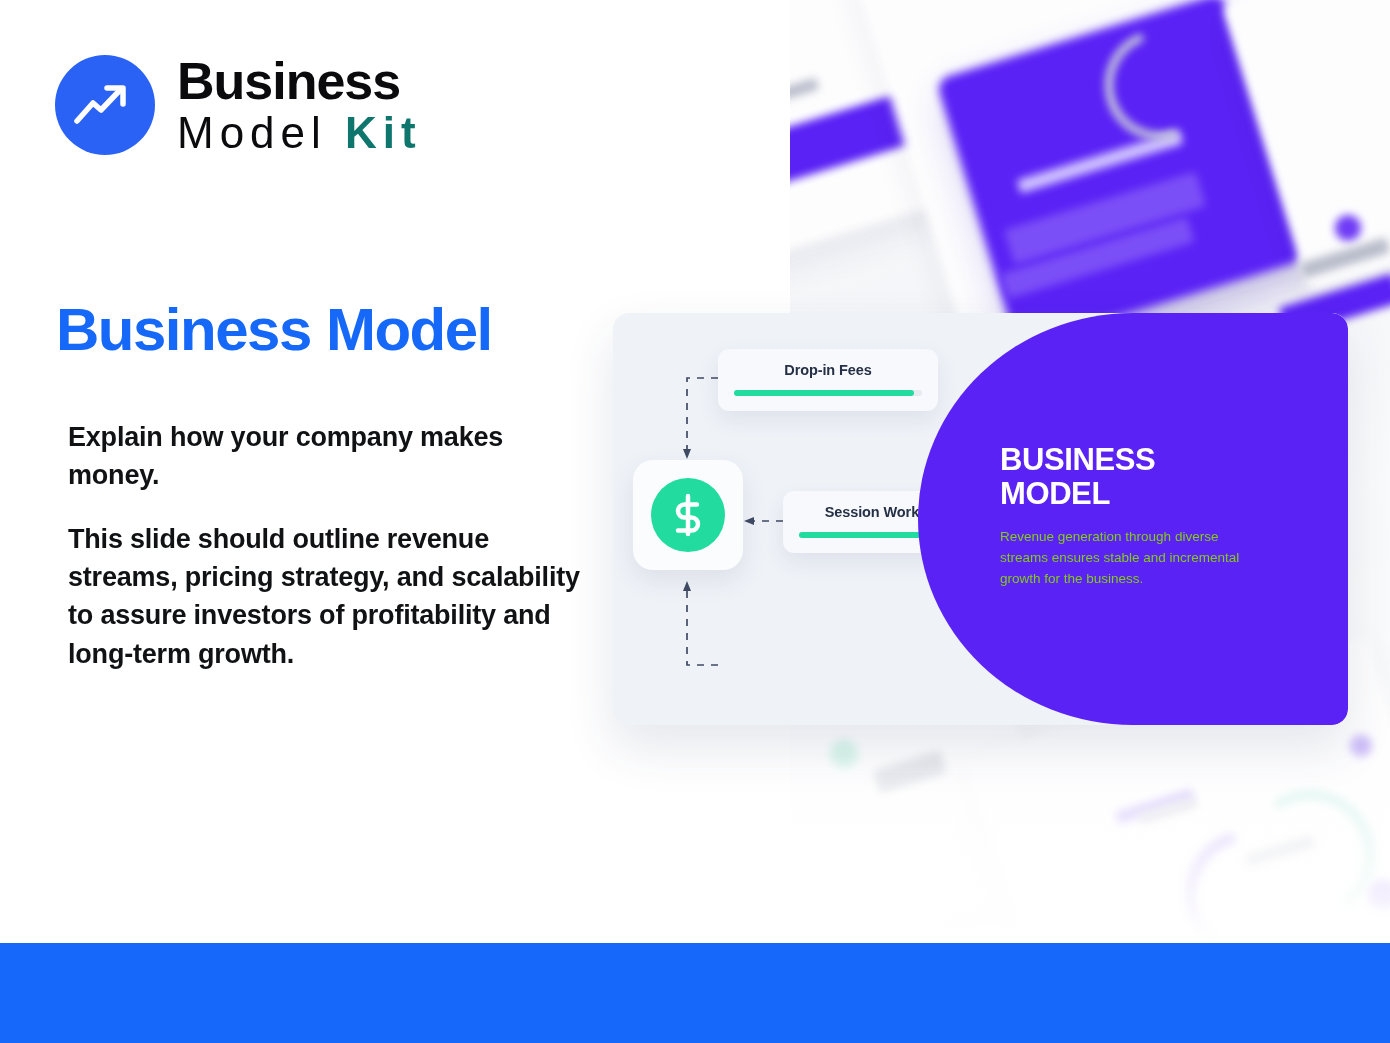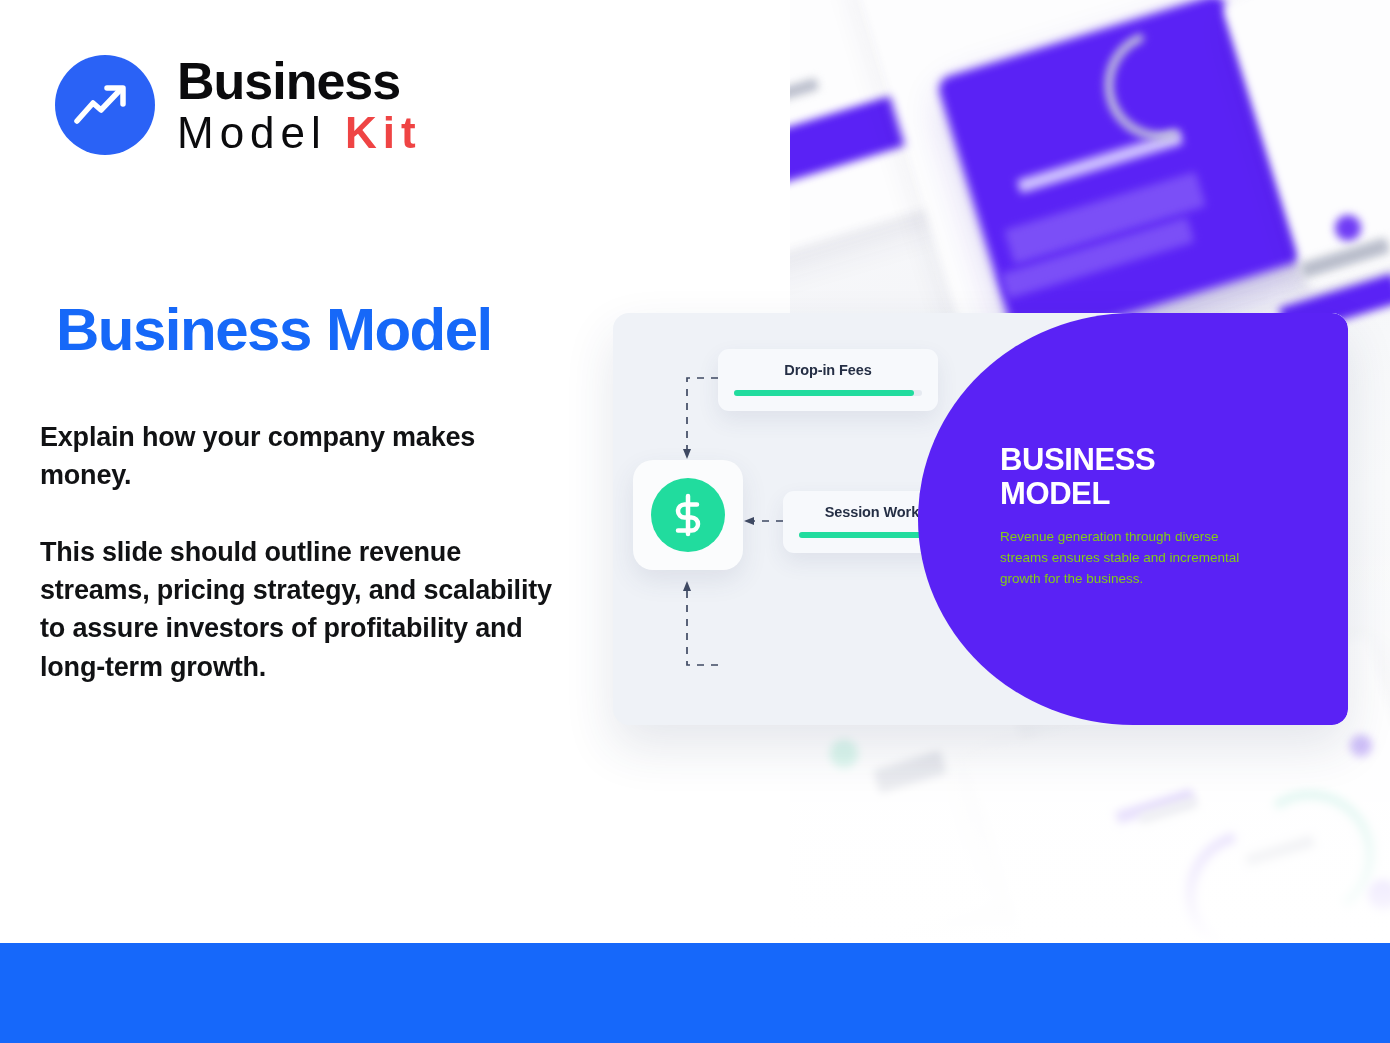--- a/index.html
+++ b/index.html
@@ -46,33 +46,33 @@
 
   
   .logo { position:absolute; left:55px; top:55px; display:flex; align-items:center; gap:22px; }
   .logo-mark {
     width:100px; height:100px; border-radius:50%; background:#2a62f6;
     display:flex; align-items:center; justify-content:center; flex:0 0 auto;
   }
   .logo-text { display:flex; flex-direction:column; line-height:1; }
   .logo-top { font-size:52px; font-weight:700; color:#0b0b0d; letter-spacing:-1px; }
   .logo-bottom { font-size:44px; font-weight:400; color:#0b0b0d; letter-spacing:6px; margin-top:4px; }
-  .logo-kit { color:#ef4444; font-weight:700; }
+  .logo-kit { color:#0f766e; font-weight:700; }
 
   
   .headline {
     position:absolute; left:56px; top:295px;
     font-size:60px; font-weight:700; color:#1668f8; letter-spacing:-1.5px;
   }
-  .body-copy { position:absolute; left:40px; top:418px; width:520px; }
+  .body-copy { position:absolute; left:68px; top:418px; width:520px; }
   .para {
     font-size:27px; font-weight:700; color:#111214; line-height:1.42;
     letter-spacing:-.2px;
   }
-  .para + .para { margin-top:38px; }
+  .para + .para { margin-top:25px; }
 
   
   .card {
     position:absolute; left:613px; top:313px; width:735px; height:412px;
     background:#eff2f7; border-radius:16px; overflow:hidden;
     box-shadow:0 22px 50px rgba(45,55,95,.12);
   }
 
   
   .purple-panel {

